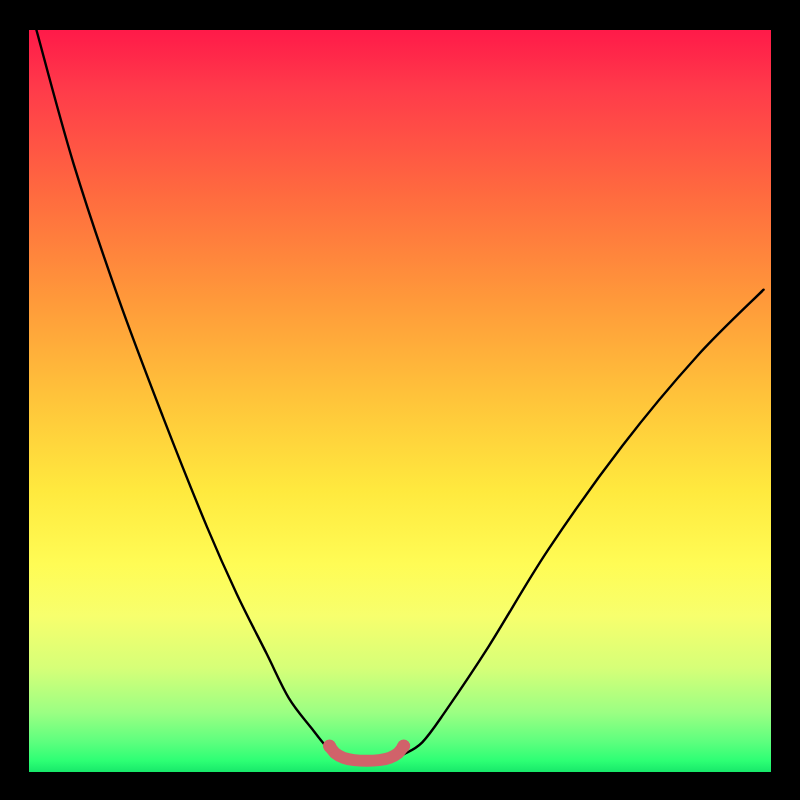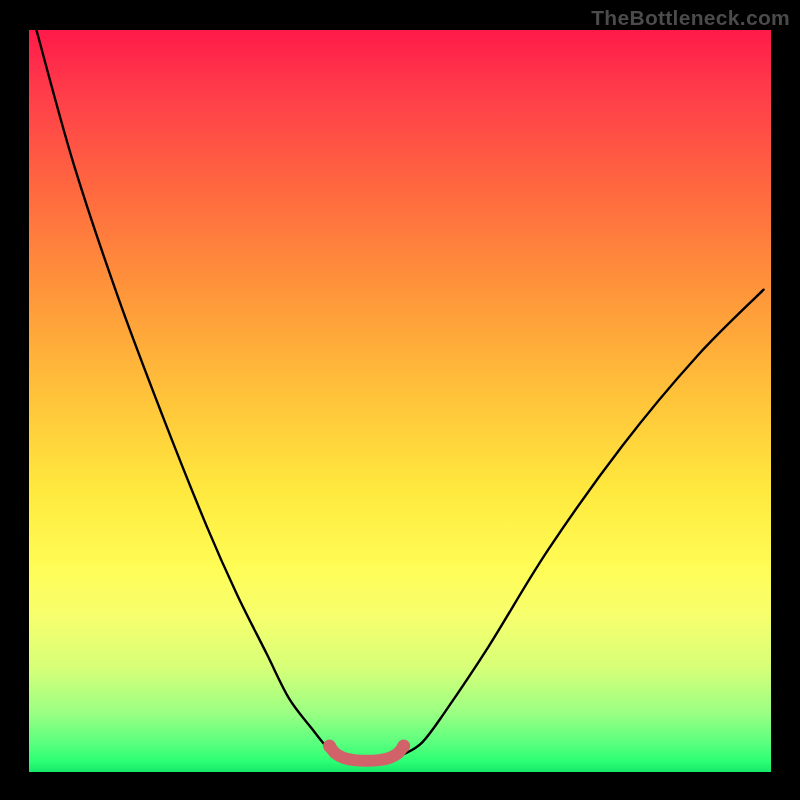--- a/index.html
+++ b/index.html
@@ -67,14 +67,13 @@
 
   <div class="plot-area">
     <svg class="curve" viewBox="0 0 742 742" preserveAspectRatio="none">
       <path fill="none" stroke="#000000" stroke-width="2.4" stroke-linecap="round" d="M 7.42 0.00 C 13.60 22.26, 30.92 89.04, 44.52 133.56 C 58.12 178.08, 74.20 225.07, 89.04 267.12 C 103.88 309.17, 118.72 347.50, 133.56 385.84 C 148.40 424.18, 165.71 467.46, 178.08 497.14 C 190.45 526.82, 197.87 542.90, 207.76 563.92 C 217.65 584.94, 228.78 605.97, 237.44 623.28 C 246.10 640.59, 252.28 655.43, 259.70 667.80 C 267.12 680.17, 275.78 689.44, 281.96 697.48 C 288.14 705.52, 292.47 711.45, 296.80 716.03 C 301.13 720.61, 304.22 722.83, 307.93 724.93 C 311.64 727.04, 314.73 727.78, 319.06 728.64 C 323.39 729.51, 328.95 729.88, 333.90 730.13 C 338.85 730.38, 343.79 730.38, 348.74 730.13 C 353.69 729.88, 359.25 729.63, 363.58 728.64 C 367.91 727.65, 369.76 726.91, 374.71 724.19 C 379.66 721.47, 386.46 719.25, 393.26 712.32 C 400.06 705.39, 404.39 698.72, 415.52 682.64 C 426.65 666.56, 442.73 643.07, 460.04 615.86 C 477.35 588.65, 497.14 552.79, 519.40 519.40 C 541.66 486.01, 568.87 447.67, 593.60 415.52 C 618.33 383.37, 644.30 352.45, 667.80 326.48 C 691.30 300.51, 723.45 270.83, 734.58 259.70"></path>
       <path fill="none" stroke="#d1626a" stroke-width="12" stroke-linecap="round" d="M 300.51 716.03 C 301.50 717.27, 304.10 721.47, 306.45 723.45 C 308.80 725.43, 311.52 726.79, 314.61 727.90 C 317.70 729.02, 321.16 729.63, 325.00 730.13 C 328.83 730.62, 333.41 730.87, 337.61 730.87 C 341.81 730.87, 346.39 730.62, 350.22 730.13 C 354.06 729.63, 357.52 729.02, 360.61 727.90 C 363.70 726.79, 366.42 725.43, 368.77 723.45 C 371.12 721.47, 373.72 717.27, 374.71 716.03"></path>
       <circle r="6.5" fill="#d1626a" cx="300.51" cy="716.03"></circle>
       <circle r="6.5" fill="#d1626a" cx="374.71" cy="716.03"></circle>
     </svg>
   </div>
 
-  <div class="watermark">TheBottleneck.com</div>
 </div>
 
 </body></html>

